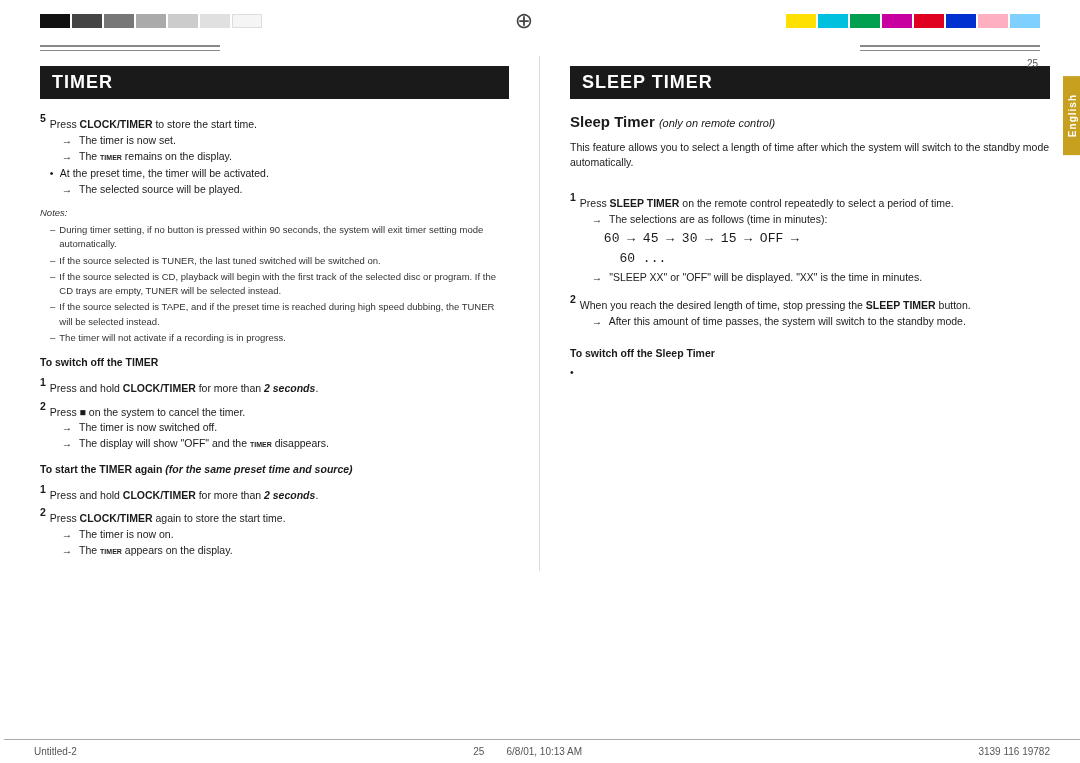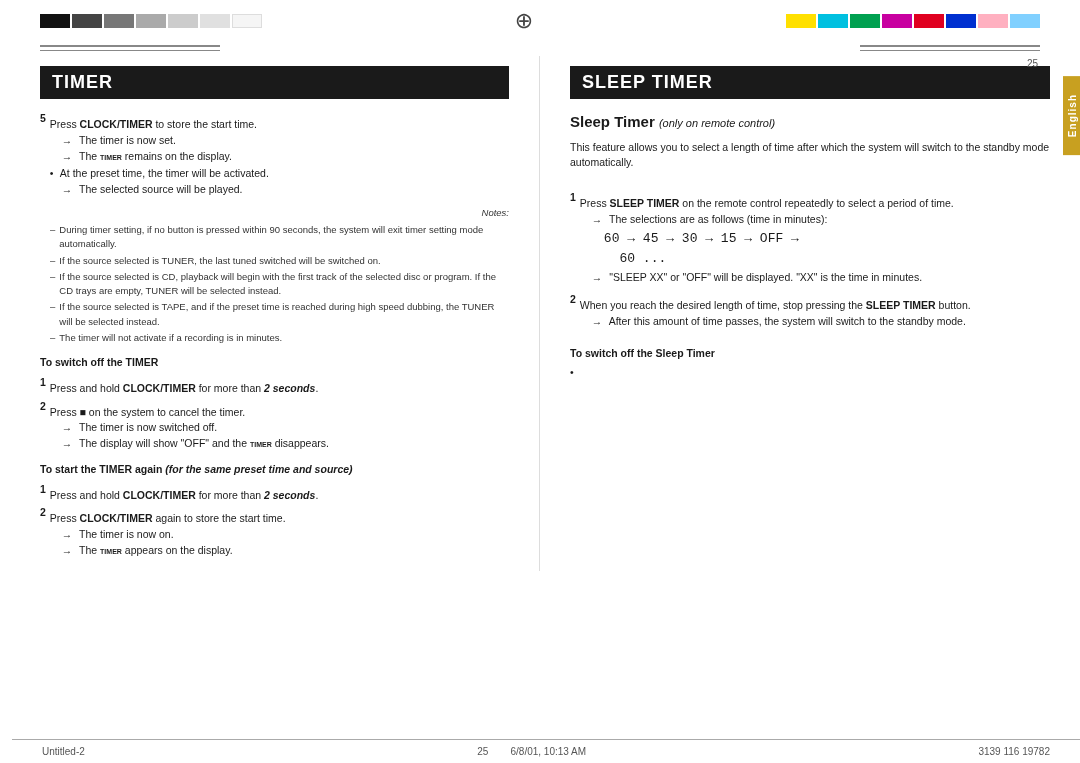--- a/index.html
+++ b/index.html
@@ -54,21 +54,21 @@
 
     .arrow {
       margin-right: 4px;
     }
 
     .bullet {
       margin-right: 4px;
     }
 
     .bold { font-weight: bold; }
-    .italic { font-style: italic; text-align: right; }
+    .italic { font-style: italic; }
     .bold-italic { font-weight: bold; font-style: italic; }
 
     .subsection-title {
       font-weight: bold;
       margin-bottom: 4px;
       margin-top: 8px;
     }
 
     .indent-1 { margin-left: 12px; }
     .indent-2 { margin-left: 24px; }
@@ -134,21 +134,21 @@
     
     .small-caps {
       font-variant: small-caps;
       font-weight: bold;
     }
 
     
     .footer {
       position: absolute;
       bottom: 0;
-      left: 12px;
+      left: 4px;
       right: 0;
       border-top: 1px solid #aaa;
       padding: 6px 30px;
       display: flex;
       justify-content: space-between;
       align-items: center;
       font-size: 10px;
       color: #555;
     }
 
@@ -285,21 +285,21 @@
         <div class="note-item">
           <span class="note-dash">–</span>
           <span>If the source selected is CD, playback will begin with the first track of the selected disc or program. If the CD trays are empty, TUNER will be selected instead.</span>
         </div>
         <div class="note-item">
           <span class="note-dash">–</span>
           <span>If the source selected is TAPE, and if the preset time is reached during high speed dubbing, the TUNER will be selected instead.</span>
         </div>
         <div class="note-item">
           <span class="note-dash">–</span>
-          <span>The timer will not activate if a recording is in minutes.</span>
+          <span>The timer will not activate if a recording is in progress.</span>
         </div>
       </div>
 
       <div style="margin-top:10px;">
         <div class="subsection-title bold">To switch off the TIMER</div>
 
         <div class="step-row">
           <span class="step-num bold">1</span>
           <div class="step-content">
             Press and hold <span class="bold">CLOCK/TIMER</span> for more than <span class="bold-italic">2 seconds</span>.

